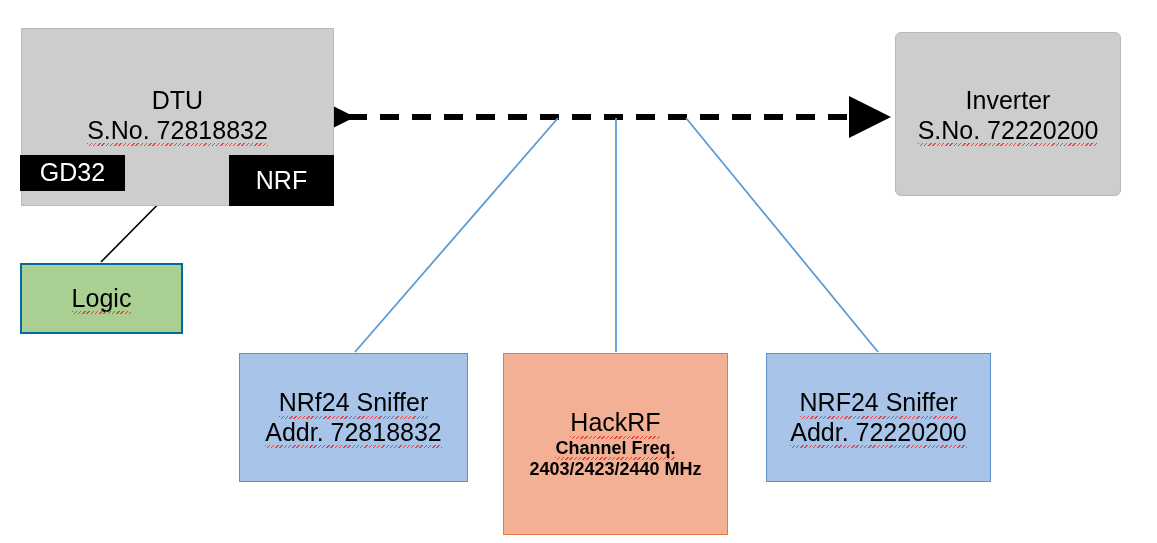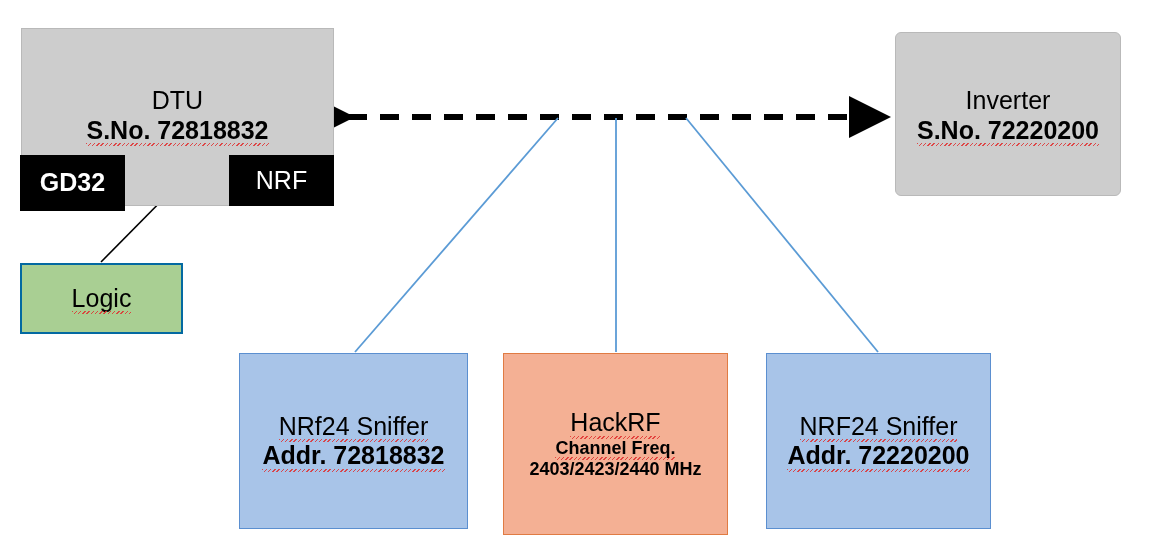--- a/index.html
+++ b/index.html
@@ -45,48 +45,48 @@
     padding-top: 53px;
     border-radius: 6px;
   }
   
   .black-box {
     background: #000000;
     color: #ffffff;
     font-size: 25px;
     border: 0;
   }
-  #gd32-box { left: 20px; top: 155px; width: 105px; height: 56px; font-weight: bold; }
+  #gd32-box { left: 20px; top: 155px; width: 105px; height: 36px; }
   #nrf-box  { left: 229px; top: 155px; width: 105px; height: 51px; align-items: center; }
   
   #logic-box {
     left: 20px; top: 263px; width: 163px; height: 71px;
     background: #a9cf93;
     border: 2px solid #0369a1;
     color: #000000;
     font-size: 25px;
   }
   .sniffer-box {
     background: #a8c4e8;
     border: 1px solid #5b8fd0;
     color: #000000;
     font-size: 25px;
-    top: 353px; height: 176px;
+    top: 353px; height: 129px;
   }
   #sniffer-left  { left: 239px; width: 229px; }
   #sniffer-right { left: 766px; width: 225px; }
   #hackrf-box {
     left: 503px; top: 353px; width: 225px; height: 182px;
     background: #f4b094;
     border: 1px solid #e07b43;
     color: #000000;
   }
   #hackrf-box .title { font-size: 25px; }
   #hackrf-box .sub   { font-size: 18px; font-weight: bold; }
-  .node .line2 { display: block; font-weight: bold; }
+  .node .line2 { display: block; }
   
   #wires {
     position: absolute;
     left: 0; top: 0;
     width: 1157px;
     height: 543px;
     pointer-events: none;
   }
   .spell-underline {
     position: relative;

